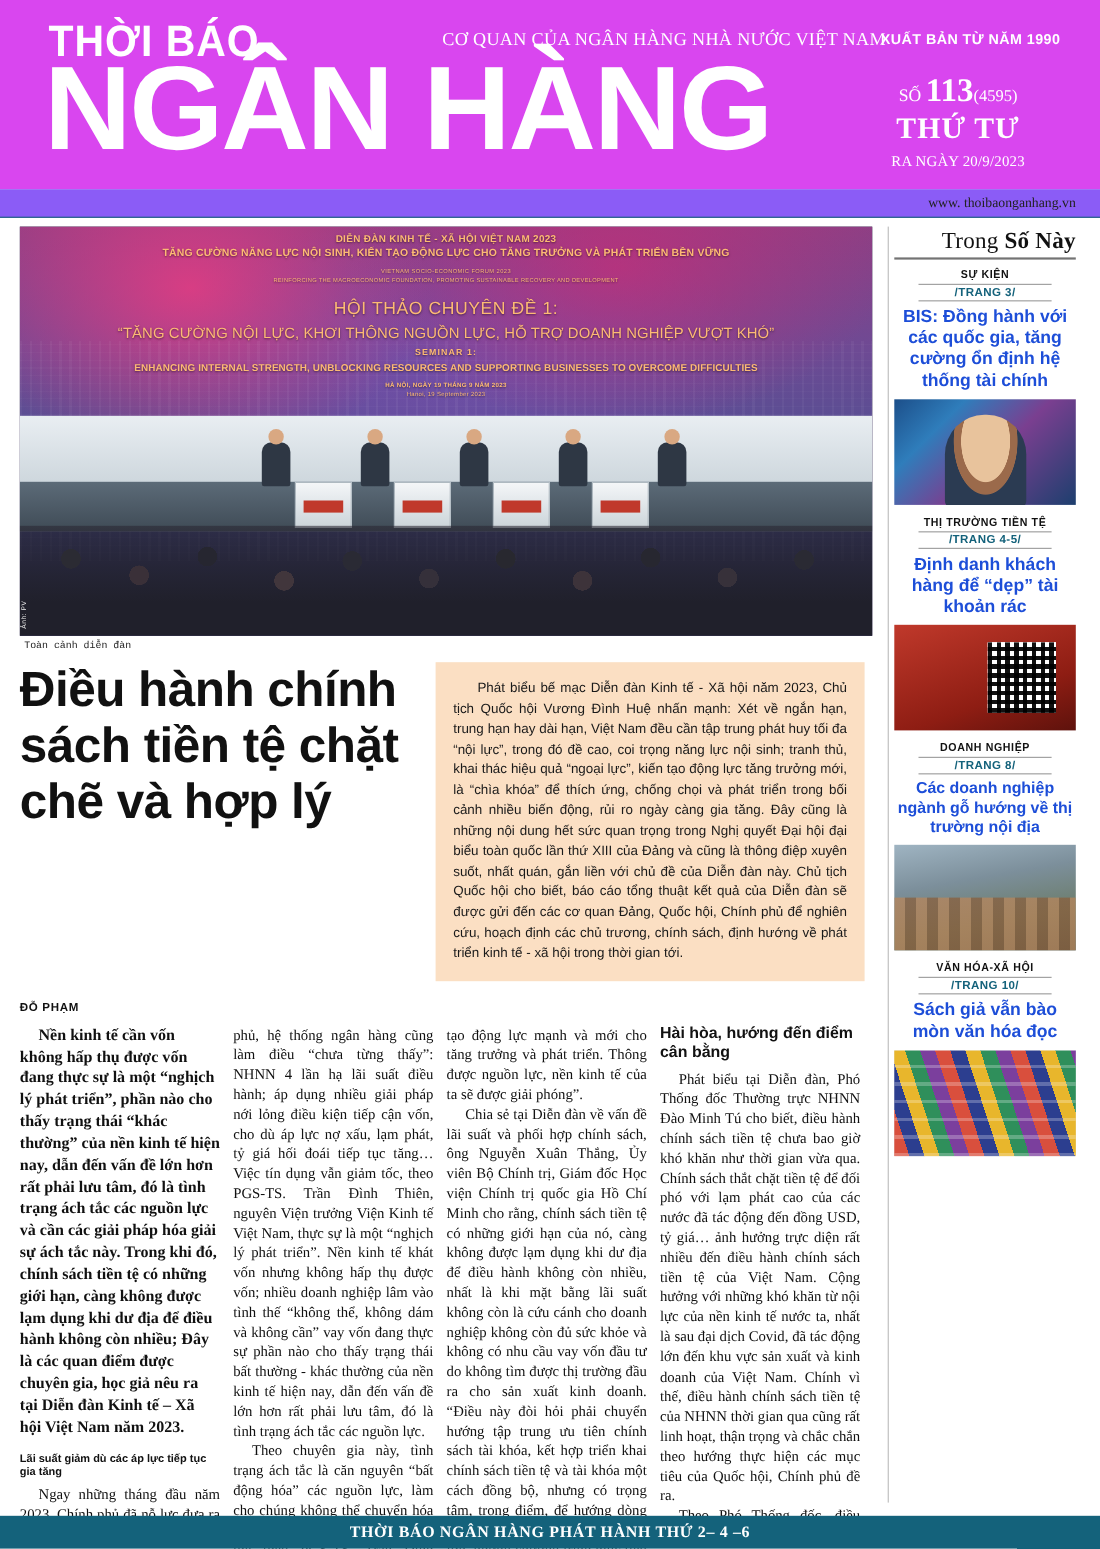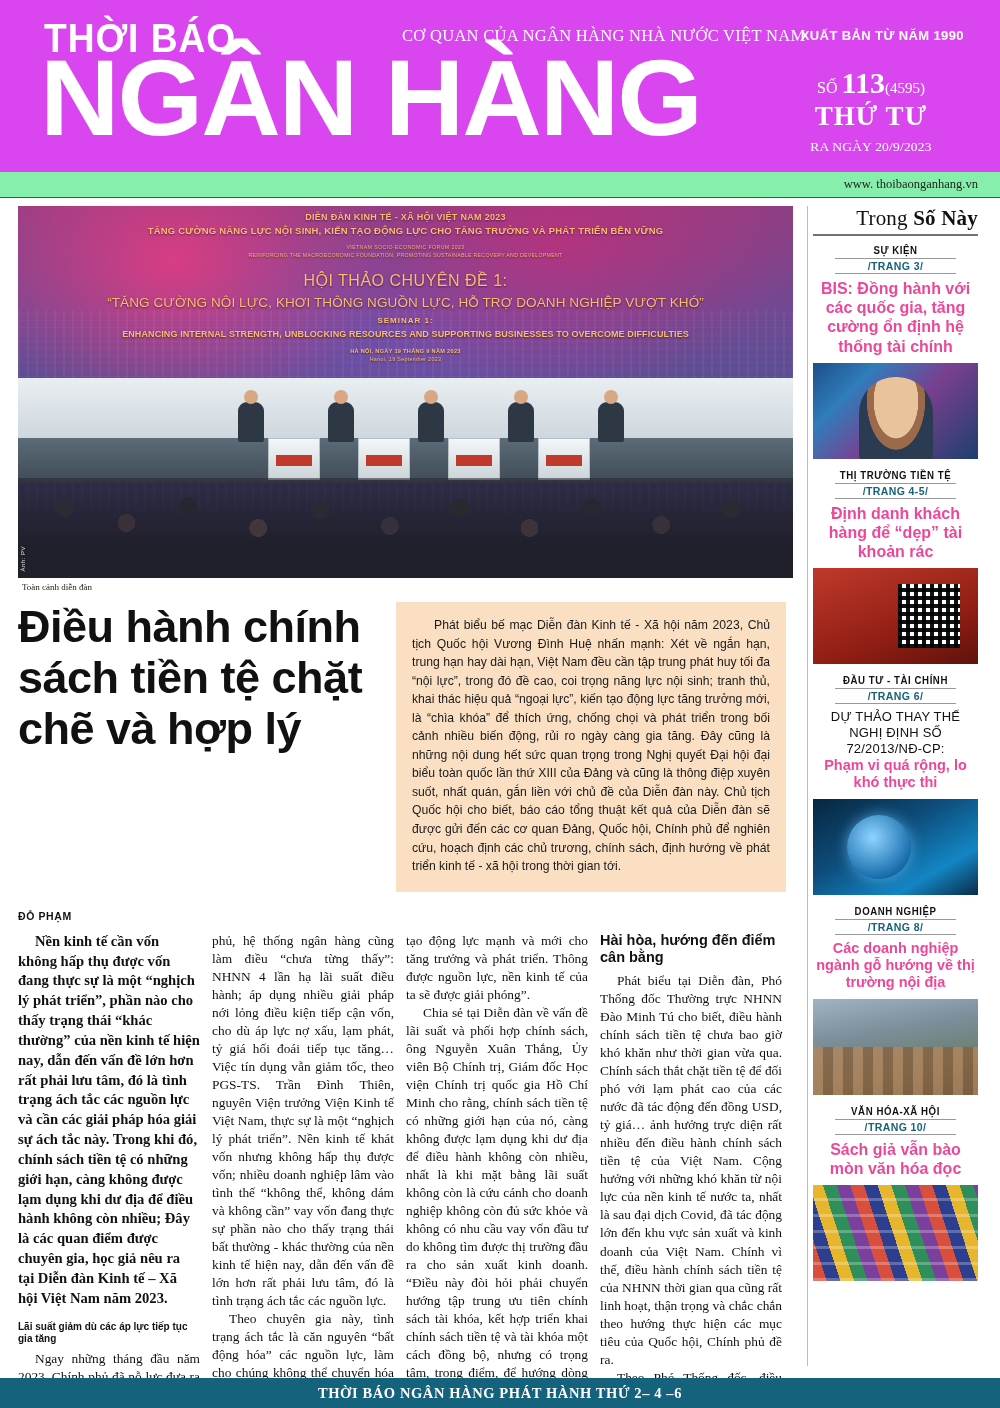--- a/index.html
+++ b/index.html
@@ -83,21 +83,21 @@
   }
   .mh-issue .line3 {
     font-family: "Liberation Serif", serif;
     font-size: 13.5px;
     margin-top: 7px;
     letter-spacing: 0.2px;
   }
 
   .urlbar {
     height: 26px;
-    background: #86efac;
+    background: #8b5cf6;
     position: relative;
     border-bottom: 1px solid #14627b;
   }
   .urlbar .url {
     position: absolute;
     right: 22px;
     top: 5px;
     font-family: "Liberation Serif", serif;
     font-size: 12.5px;
     color: #222;
@@ -217,21 +217,21 @@
   .bn-l3 { font-size: 5.2px; margin-top: 8px; letter-spacing: 0.4px; opacity: 0.92; }
   .bn-l4 { font-size: 5.2px; margin-top: 2px; letter-spacing: 0.3px; opacity: 0.92; }
   .bn-l5 { font-size: 16px; margin-top: 14px; letter-spacing: 0.5px; }
   .bn-l6 { font-size: 13.5px; font-weight: normal; margin-top: 5px; letter-spacing: 0.1px; }
   .bn-l7 { font-size: 8px; font-weight: bold; margin-top: 6px; letter-spacing: 1px; }
   .bn-l8 { font-size: 9px; font-weight: bold; margin-top: 4px; letter-spacing: 0.1px; }
   .bn-l9 { font-size: 5.6px; font-weight: bold; margin-top: 9px; letter-spacing: 0.3px; }
   .bn-l10 { font-size: 5.4px; margin-top: 2px; letter-spacing: 0.3px; }
 
   .caption {
-    font-family: Liberation Serif, serif;
+    font-family: Liberation Mono, monospace;
     font-size: 9px;
     color: #222;
     padding: 4px 0 0 4px;
   }
 
   
   .headrow { display: flex; margin-top: 10px; gap: 18px; }
   .headline {
     width: 360px;
     font-family: "Liberation Sans", sans-serif;
@@ -332,21 +332,21 @@
     border-bottom: 1px solid #999;
     margin: 2px 22px 5px 22px;
     padding: 1px 0;
   }
   .rail-title {
     text-align: center;
     font-family: "Liberation Sans", sans-serif;
     font-weight: bold;
     font-size: 16px;
     line-height: 1.2;
-    color: #ec4899;
+    color: #1d4ed8;
   }
   .rail-title.sm { font-size: 14.5px; }
   .rail-kicker {
     text-align: center;
     font-family: "Liberation Sans", sans-serif;
     font-size: 13px;
     line-height: 1.22;
     color: #111;
     letter-spacing: 0.2px;
   }
@@ -536,27 +536,20 @@
       <div class="thumb th-bis"></div>
     </div>
 
     <div class="rail-item">
       <div class="cat">THỊ TRƯỜNG TIỀN TỆ</div>
       <div class="pagetag">/TRANG 4-5/</div>
       <div class="rail-title">Định danh khách hàng để “dẹp” tài khoản rác</div>
       <div class="thumb th-qr"></div>
     </div>
 
-    <div class="rail-item">
-      <div class="cat">ĐẦU TƯ - TÀI CHÍNH</div>
-      <div class="pagetag">/TRANG 6/</div>
-      <div class="rail-kicker">DỰ THẢO THAY THẾ NGHỊ ĐỊNH SỐ 72/2013/NĐ-CP:</div>
-      <div class="rail-title sm">Phạm vi quá rộng, lo khó thực thi</div>
-      <div class="thumb th-net"></div>
-    </div>
 
     <div class="rail-item">
       <div class="cat">DOANH NGHIỆP</div>
       <div class="pagetag">/TRANG 8/</div>
       <div class="rail-title sm">Các doanh nghiệp ngành gỗ hướng về thị trường nội địa</div>
       <div class="thumb th-wood"></div>
     </div>
 
     <div class="rail-item">
       <div class="cat">VĂN HÓA-XÃ HỘI</div>

